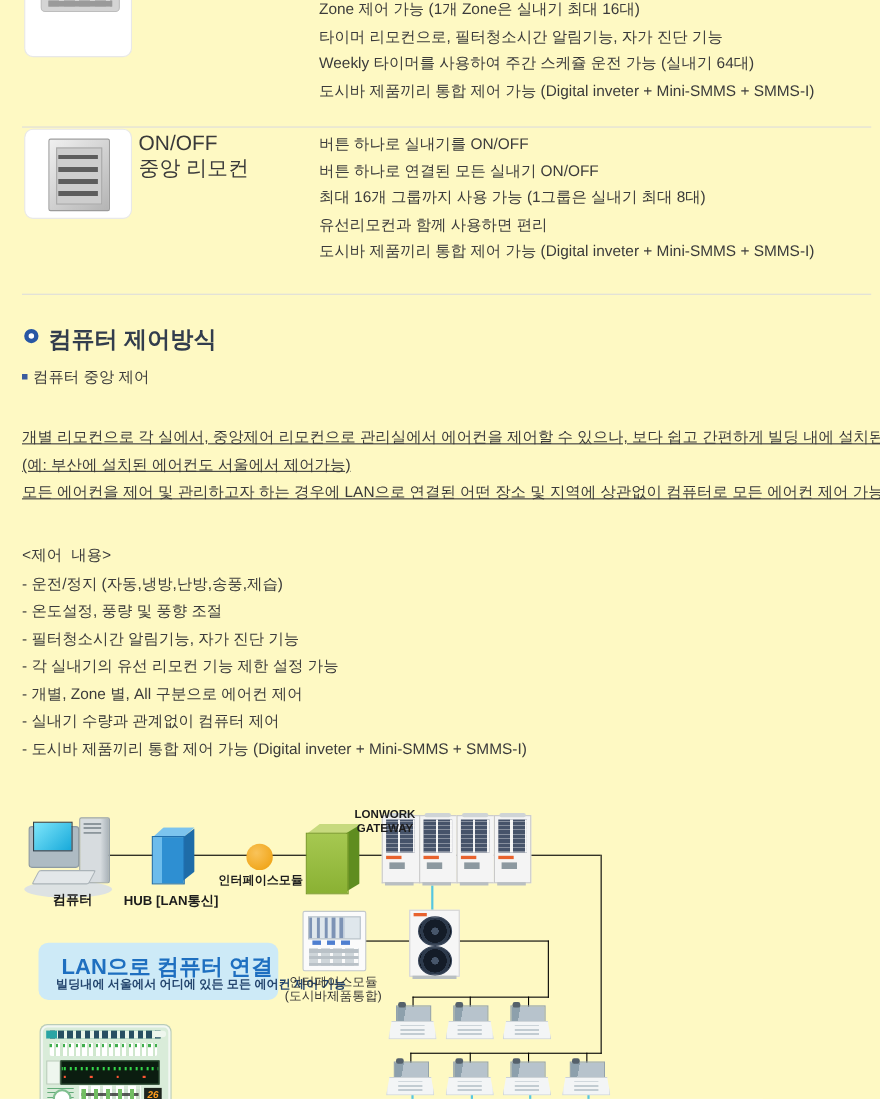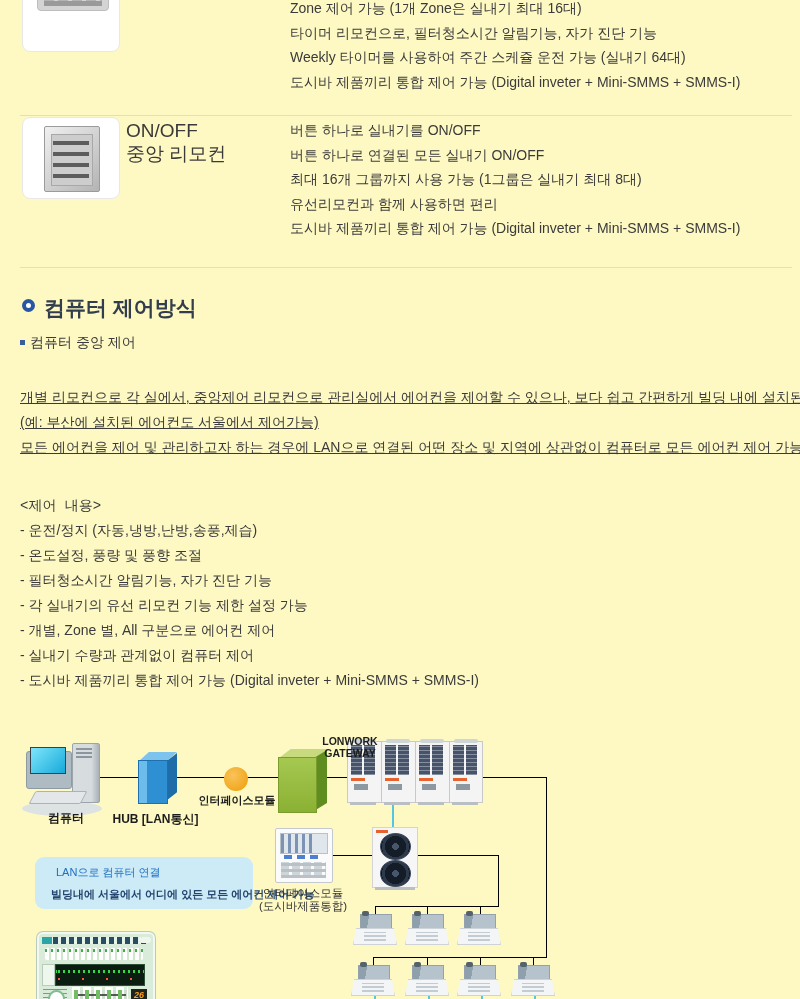--- a/index.html
+++ b/index.html
@@ -79,21 +79,21 @@
   .cremote .keys{position:absolute;left:5px;top:33px;width:45px;height:16px;
       background:repeating-linear-gradient(0deg,#b9c1c7 0 3px,transparent 3px 6px),repeating-linear-gradient(90deg,#cfd6da 0 8px,transparent 8px 11px);}
   
   .cassette{position:absolute;width:44px;height:31px;z-index:2;}
   .cassette .topbox{position:absolute;left:7px;top:0;width:30px;height:16px;background:linear-gradient(100deg,#8da0ac 0 25%,#b7c3cc 25%);border:1px solid #93a2ac;}
   .cassette .pipe{position:absolute;left:9px;top:-3px;width:7px;height:5px;background:#55616b;border-radius:2px;}
   .cassette .frame{position:absolute;left:0;top:14px;width:44px;height:17px;background:#f3f5f6;border:1px solid #cdd3d7;box-sizing:border-box;clip-path:polygon(7% 0,93% 0,100% 100%,0 100%);}
   .cassette .vent{position:absolute;left:11px;top:18px;width:22px;height:9px;background:repeating-linear-gradient(0deg,#c2ccd2 0 2px,transparent 2px 4px);}
   
   .lanbox{position:absolute;left:35px;top:142px;width:218px;height:52px;background:#cdeaf7;border-radius:9px;z-index:2;}
-  .lanbox .t{position:absolute;left:21px;top:8px;font-size:11px;font-weight:normal;color:#1e6fc0;white-space:nowrap;}
+  .lanbox .t{position:absolute;left:21px;top:8px;font-size:20px;font-weight:bold;color:#1e6fc0;white-space:nowrap;}
   .lanbox .s{position:absolute;left:16px;top:30px;font-size:11px;font-weight:bold;color:#24456e;white-space:nowrap;}
   
   .gpanel{position:absolute;left:37px;top:217px;width:114px;height:82px;background:#d9ecd9;border:2px solid #f2f7f2;border-radius:6px;box-shadow:0 0 0 1px #b9ccb9;z-index:2;}
   .gpanel .bar{position:absolute;left:3px;top:3px;width:104px;height:7px;background:#3f8f7a;
       background-image:linear-gradient(90deg,#2aa4a4 0 10px,transparent 10px),repeating-linear-gradient(90deg,#e8f4e8 0 3px,#274e62 3px 8px);}
   .gpanel .oval{position:absolute;right:2px;top:3px;width:12px;height:6px;background:#eef6ee;border-radius:3px;}
   .gpanel .pills{position:absolute;left:6px;top:14px;width:98px;height:12px;background:#cfe7cd;
       background-image:repeating-linear-gradient(90deg,#ffffff 0 4px,transparent 4px 6px);border-radius:2px;}
   .gpanel .dots{position:absolute;left:6px;top:15px;width:98px;height:3px;background:repeating-linear-gradient(90deg,#3fae4c 0 2px,transparent 2px 6px);}
   .gpanel .disp{position:absolute;left:16px;top:30px;width:88px;height:20px;background:#0b1d10;border:1px solid #2c4f33;

